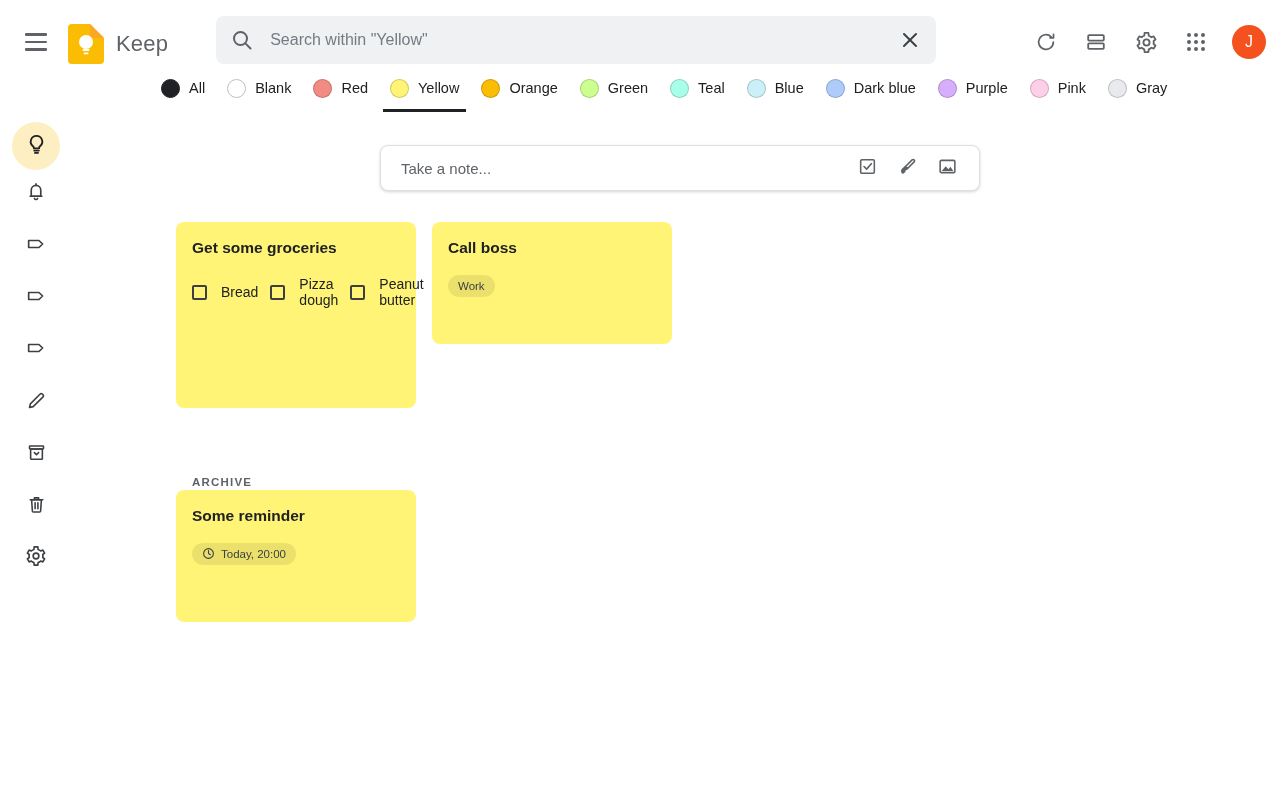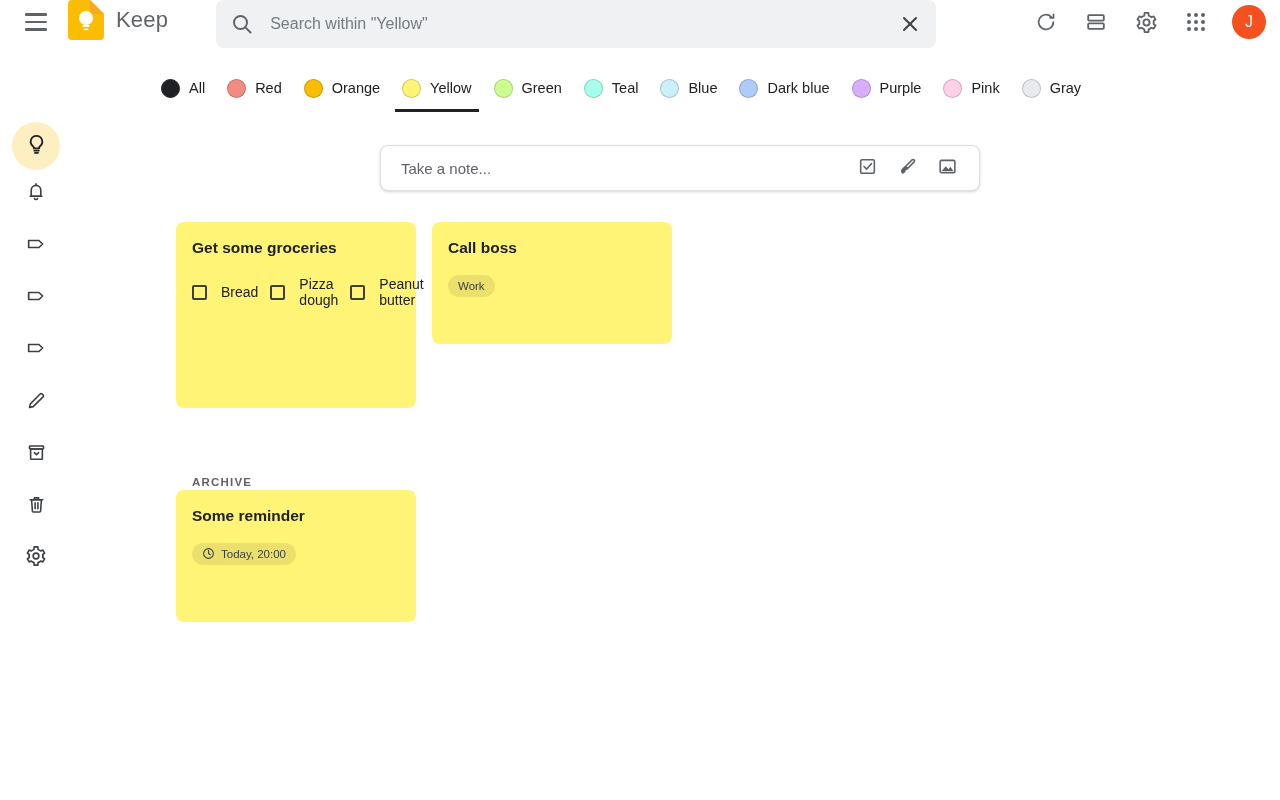--- a/index.html
+++ b/index.html
@@ -8,21 +8,21 @@
     background: #ffffff;
     font-family: "Liberation Sans", sans-serif;
     color: #202124;
     overflow: hidden;
   }
 
   
   .topbar {
     position: absolute; top: 0; left: 0;
     width: 1280px; height: 64px;
-    display: flex; align-items: flex-start;
+    display: flex; align-items: flex-end;
   }
   .icon-btn {
     width: 44px; height: 44px;
     display: flex; align-items: center; justify-content: center;
     border-radius: 50%;
     cursor: pointer;
     flex: 0 0 auto;
   }
   .hamburger { margin-left: 14px; }
   .hamburger .bar {
@@ -263,30 +263,34 @@
     <div class="avatar">J</div>
   </div>
 </div>
 
 <div class="colorbar">
   <div class="color-chip">
     <span class="color-dot" style="background:#202124;border-color:#202124"></span>
     <span class="color-label">All</span>
   </div>
   <div class="color-chip">
+    <span class="color-dot" style="background:#ffffff;border-color:#bdc1c6"></span>
+    <span class="color-label">Blank</span>
+  </div>
+  <div class="color-chip">
     <span class="color-dot" style="background:#f28b82"></span>
     <span class="color-label">Red</span>
-  </div>
-  <div class="color-chip">
-    <span class="color-dot" style="background:#fbbc04"></span>
-    <span class="color-label">Orange</span>
   </div>
   <div class="color-chip active">
     <span class="color-dot" style="background:#fff475"></span>
     <span class="color-label">Yellow</span>
+  </div>
+  <div class="color-chip">
+    <span class="color-dot" style="background:#fbbc04"></span>
+    <span class="color-label">Orange</span>
   </div>
   <div class="color-chip">
     <span class="color-dot" style="background:#ccff90"></span>
     <span class="color-label">Green</span>
   </div>
   <div class="color-chip">
     <span class="color-dot" style="background:#a7ffeb"></span>
     <span class="color-label">Teal</span>
   </div>
   <div class="color-chip">

